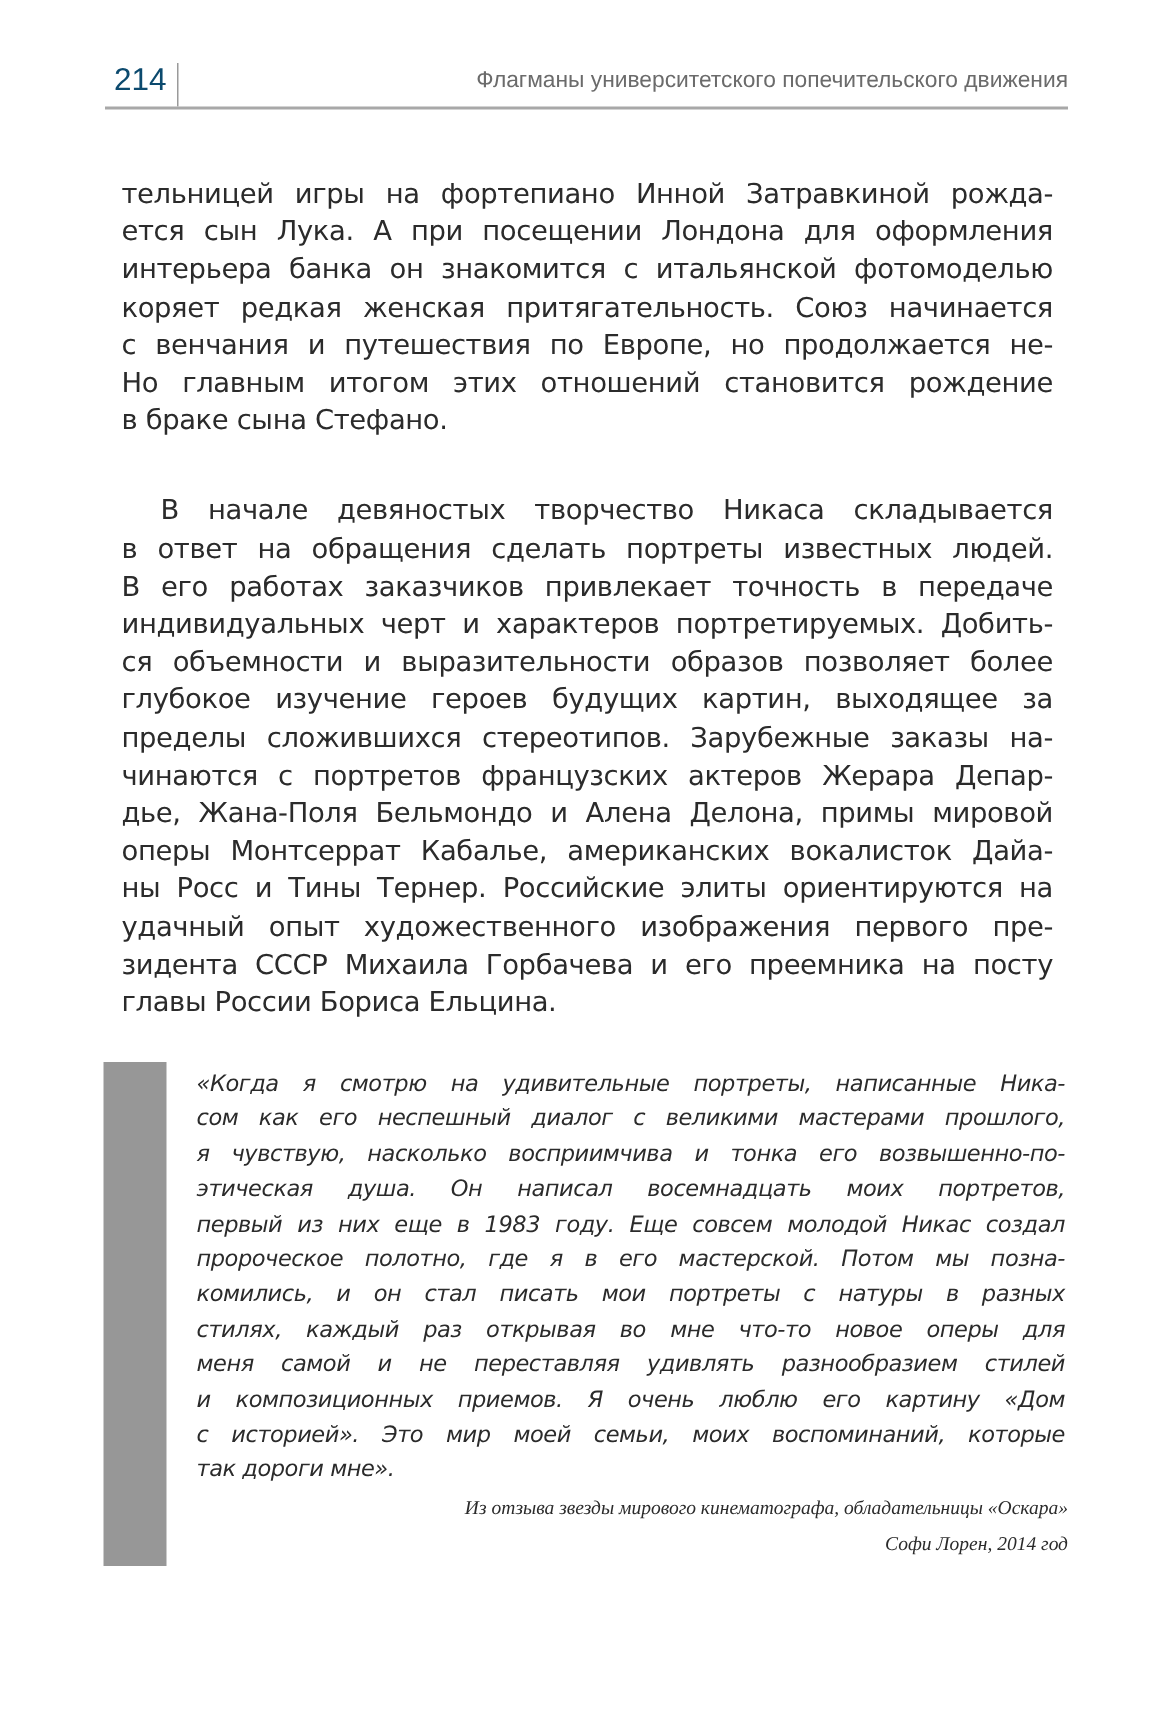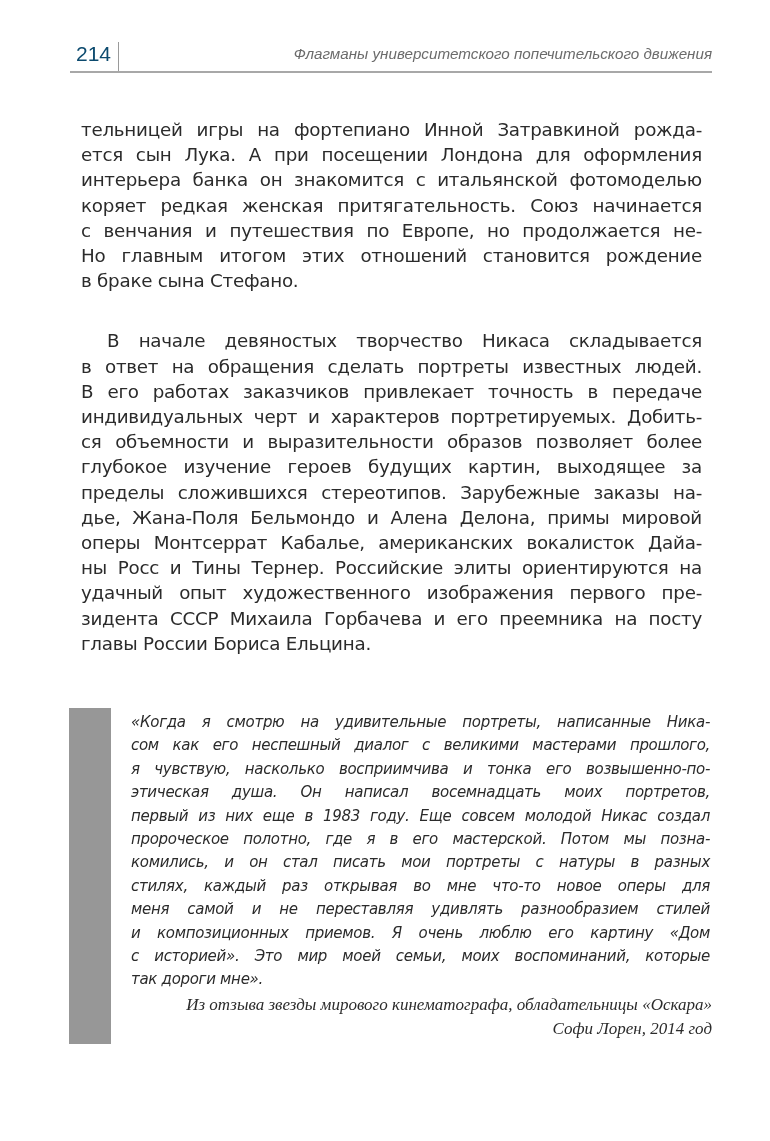--- a/index.html
+++ b/index.html
@@ -39,21 +39,20 @@
     background: #9a9a9a;
   }
   .running-title {
     position: absolute;
     right: 0;
     top: 7px;
     font-family: "Liberation Sans", sans-serif;
     font-size: 15.2px;
     color: #6b6b6b;
     white-space: nowrap;
-    font-style: italic;
   }
   .header-rule {
     position: absolute;
     left: 70px;
     top: 71px;
     width: 642px;
     height: 2px;
     background: #a8a8a8;
   }
   .body-text {
@@ -115,21 +114,21 @@
   }
   .quote .line.last {
     text-align-last: left;
   }
   .attribution {
     position: absolute;
     right: 58px;
     top: 993px;
     font-family: "Liberation Serif", serif;
     font-style: italic;
-    font-size: 17px;
+    font-size: 13px;
     line-height: 23.5px;
     color: #2b2b2b;
     text-align: right;
   }
   .attribution span {
     display: block;
   }
 </style>
 </head>
 <body>
@@ -153,20 +152,21 @@
     </p>
   <div class="para-gap"></div>
   <p id="para2">
       <span class="line indent">В начале девяностых творчество Никаса складывается</span>
       <span class="line">в ответ на обращения сделать портреты известных людей.</span>
       <span class="line">В его работах заказчиков привлекает точность в передаче</span>
       <span class="line">индивидуальных черт и характеров портретируемых. Добить-</span>
       <span class="line">ся объемности и выразительности образов позволяет более</span>
       <span class="line">глубокое изучение героев будущих картин, выходящее за</span>
       <span class="line">пределы сложившихся стереотипов. Зарубежные заказы на-</span>
+      <span class="line">чинаются с портретов французских актеров Жерара Депар-</span>
       <span class="line">дье, Жана-Поля Бельмондо и Алена Делона, примы мировой</span>
       <span class="line">оперы Монтсеррат Кабалье, американских вокалисток Дайа-</span>
       <span class="line">ны Росс и Тины Тернер. Российские элиты ориентируются на</span>
       <span class="line">удачный опыт художественного изображения первого пре-</span>
       <span class="line">зидента СССР Михаила Горбачева и его преемника на посту</span>
       <span class="line last">главы России Бориса Ельцина.</span>
     </p>
 </div>
 
 <div class="quote-bar" style="background: rgb(151, 151, 151);"></div>

